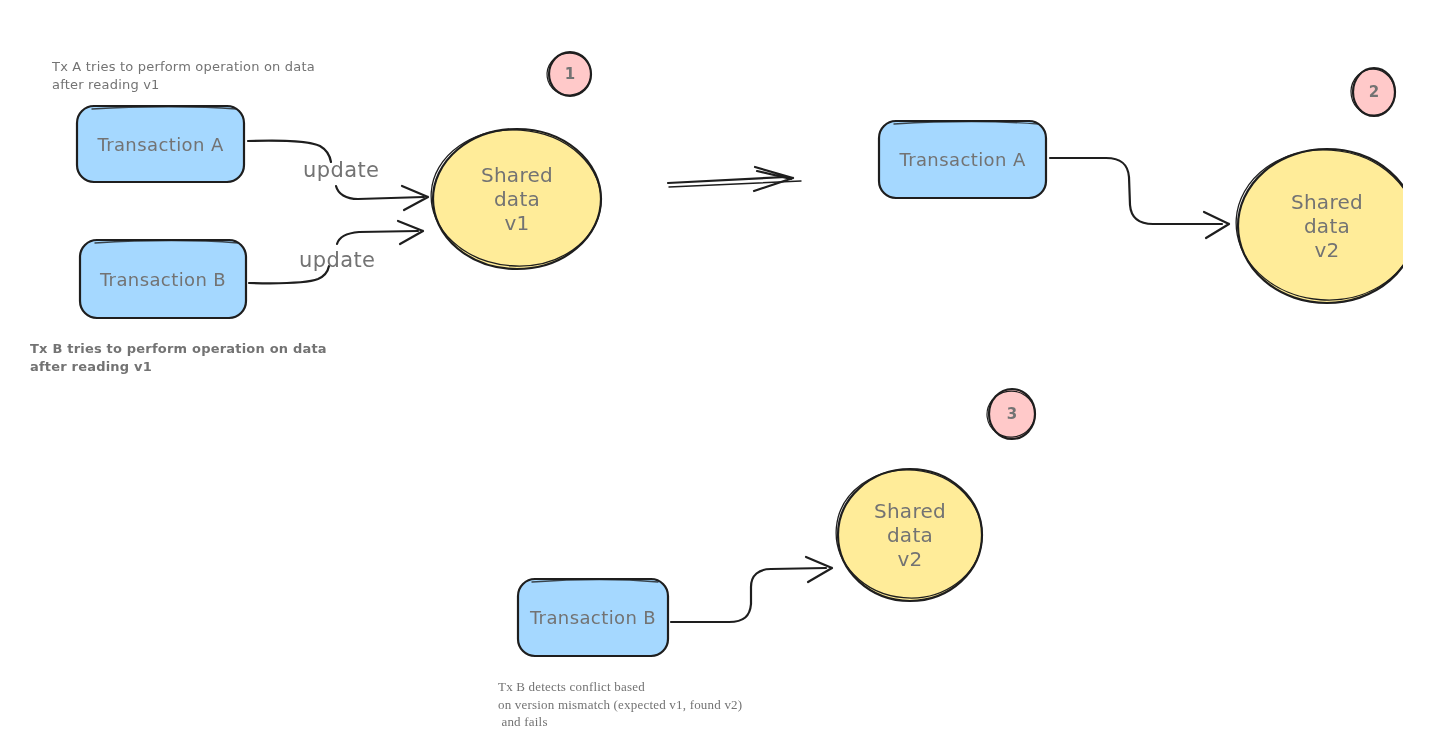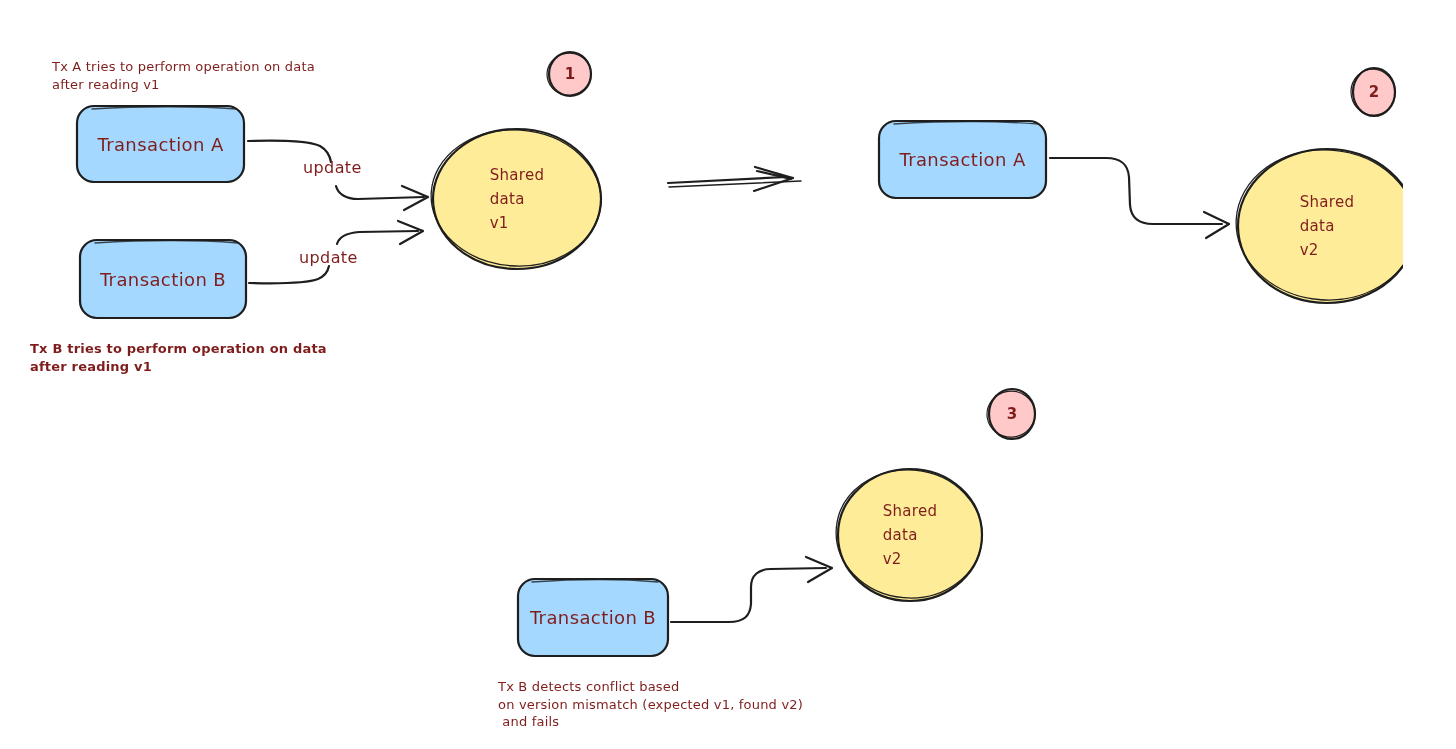--- a/index.html
+++ b/index.html
@@ -2,21 +2,21 @@
 <html><head>
 <meta charset="utf-8">
 <style>
   html, body { margin: 0; padding: 0; background: #ffffff; }
   .canvas {
     position: relative;
     width: 1403px;
     height: 749px;
     background: #ffffff;
     font-family: "DejaVu Sans", sans-serif;
-    color: #7f1d1d;
+    color: #737373;
     overflow: hidden;
   }
   .shapes {
     position: absolute;
     left: 0; top: 0;
   }
   .caption {
     position: absolute;
     font-size: 13px;
     line-height: 17.5px;
@@ -30,37 +30,37 @@
     align-items: center;
     justify-content: center;
     font-size: 18px;
     letter-spacing: 0.4px;
   }
   .node-label {
     position: absolute;
     display: flex;
     align-items: center;
     justify-content: center;
-    text-align: left;
-    font-size: 15px;
+    text-align: center;
+    font-size: 20px;
     line-height: 24px;
     white-space: pre-wrap;
     letter-spacing: 0.3px;
   }
   .badge-label {
     position: absolute;
     display: flex;
     align-items: center;
     justify-content: center;
     font-size: 15px;
     font-weight: bold;
   }
   .update-label {
     position: absolute;
-    font-size: 16px;
+    font-size: 21px;
     letter-spacing: 0.4px;
   }
 </style>
 </head>
 <body>
 
 <div class="canvas">
 
   <svg class="shapes" width="1456" height="749" viewBox="0 0 1456 749">
     <g fill="none" stroke="#1e1e1e" stroke-width="2.2" stroke-linecap="round" stroke-linejoin="round">
@@ -145,17 +145,17 @@
   <div class="badge-label" style="left:1353px; top:68px; width:42px; height:48px;">2</div>
 
   <div class="badge-label" style="left:989px; top:389px; width:46px; height:50px;">3</div>
 
   <div class="node-label" style="left:838px; top:469px; width:144px; height:132px;">Shared
 data
 v2</div>
 
   <div class="box-label" style="left:518px; top:579px; width:150px; height:77px;">Transaction B</div>
 
-  <div class="caption" style="left:498px; top:678px;">Tx B detects conflict based
+  <div class="caption" style="left:498px; top:678px;font-family:Liberation Serif, serif;">Tx B detects conflict based
 on version mismatch (expected v1, found v2)
  and fails</div>
 
 </div>
 
 </body></html>

